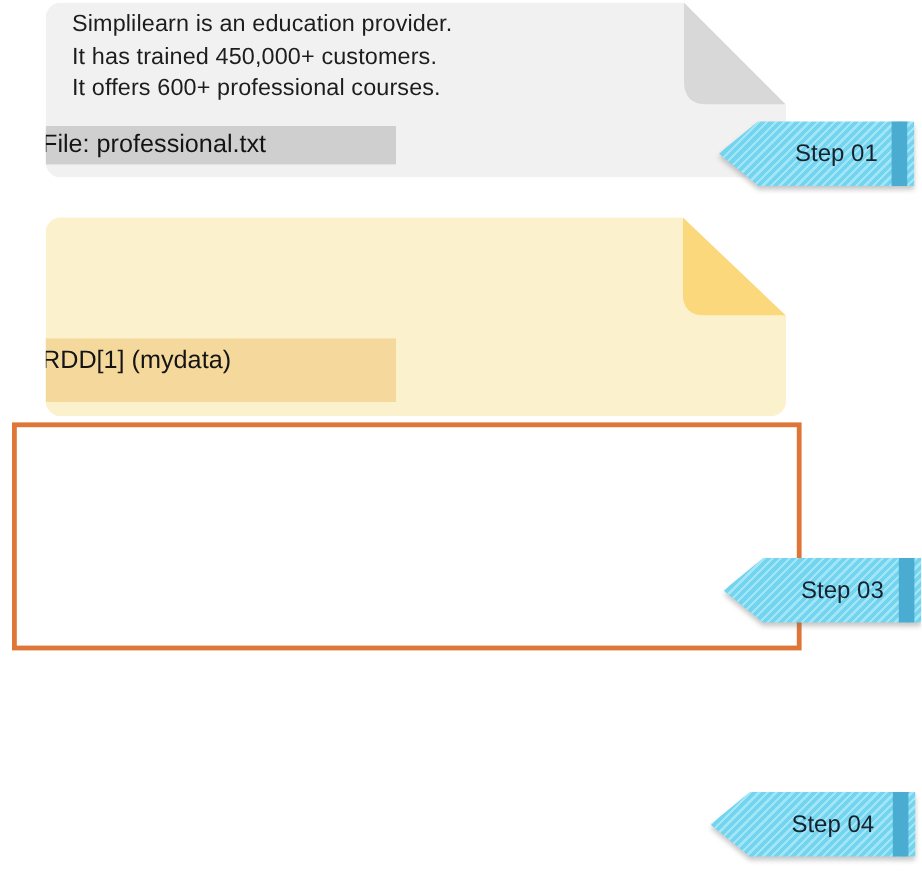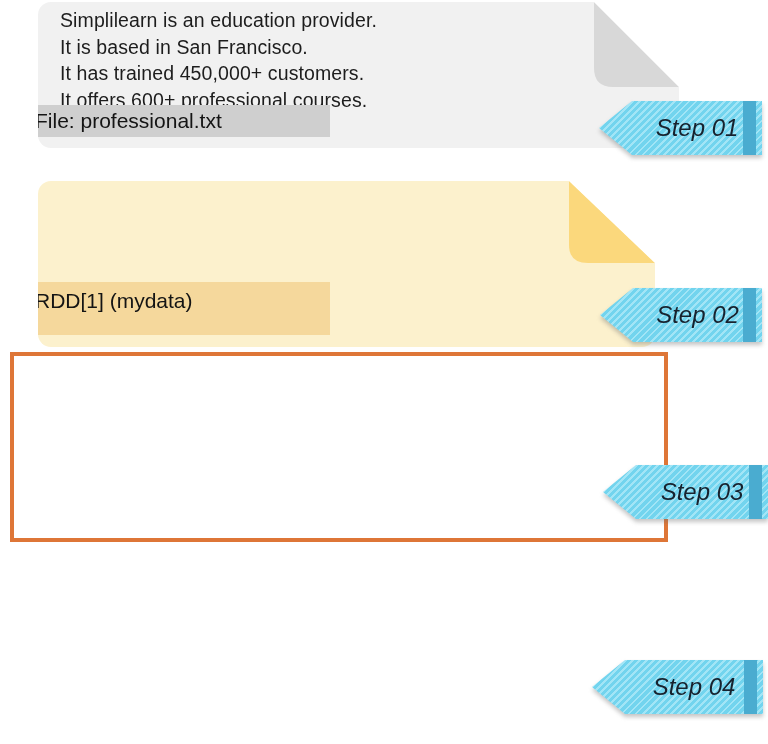--- a/index.html
+++ b/index.html
@@ -10,21 +10,20 @@
     color:#1d1d1d;
   }
   
   .card{
     position:absolute;left:38px;width:617px;border-radius:13px;
     clip-path:polygon(0 0, calc(100% - 86px) 0, 100% 82px, 100% 100%, 0 100%);
   }
   .card.file{
     top:2px;height:146px;background:#f1f1f1;
     clip-path:polygon(0 0, calc(100% - 85px) 0, 100% 85px, 100% 100%, 0 100%);
-    padding-left:24px;
   }
   .card.rdd1{top:181px;height:166px;background:#fcf1cd;}
   .card.rdd2{top:365px;height:167px;width:615px;background:#f9e3d4;}
   .card.rdd3{top:555px;height:168px;background:#dfecd5;}
   .fold{position:absolute;top:0;right:0;display:block;}
   
   .file-text{
     position:absolute;top:5px;left:22px;right:90px;
     font-size:19.5px;line-height:26.5px;color:#1d1d1d;
     letter-spacing:0.1px;
@@ -56,39 +55,38 @@
     clip-path:polygon(0 50%, 33px 0, 100% 0, 100% 100%, 33px 100%);
     background:repeating-linear-gradient(135deg,#72d4ee 0px,#72d4ee 3px,#a2e5f6 3px,#a2e5f6 5px);
   }
   .ribbon-edge{
     position:absolute;top:0;bottom:0;right:6px;width:13px;
     background:#4aacd0;
   }
   .ribbon-label{
     position:absolute;inset:0;padding-left:33px;
     display:flex;align-items:center;justify-content:center;
-    font-size:24px;color:#17222e;font-style:italic;
+    font-size:20px;color:#17222e;
   }
   .ribbon.s1{left:599px;top:101px;width:163px;}
   .ribbon.s2{left:600px;top:288px;width:162px;}
   .ribbon.s3{left:603px;top:465px;width:165px;}
   .ribbon.s4{left:592px;top:660px;width:171px;}
 </style>
 </head>
 <body>
 
 <div class="stage">
 
   <div class="card file">
     <svg class="fold" width="85" height="85" viewBox="0 0 85 85">
       <path d="M0 0 L85 85 L19 85 Q0 85 0 66 Z" fill="#d8d8d8"></path>
     </svg>
     <div class="file-text">
       <div>Simplilearn is an education provider.</div>
-      <div>It is based in San Francisco.</div>
       <div>It has trained 450,000+ customers.</div>
       <div>It offers 600+ professional courses.</div>
     </div>
     <div class="band">File: professional.txt</div>
   </div>
 
   <div class="card rdd1">
     <svg class="fold" width="86" height="82" viewBox="0 0 86 82">
       <path d="M0 0 L86 82 L19 82 Q0 82 0 64 Z" fill="#fbd87c"></path>
     </svg>
@@ -99,26 +97,20 @@
 
 
 
   <div class="ribbon s1">
     <div class="ribbon-shape">
       <div class="ribbon-edge"></div>
       <div class="ribbon-label">Step 01</div>
     </div>
   </div>
 
-  <div class="ribbon s2">
-    <div class="ribbon-shape">
-      <div class="ribbon-edge"></div>
-      <div class="ribbon-label">Step 02</div>
-    </div>
-  </div>
 
   <div class="ribbon s3">
     <div class="ribbon-shape">
       <div class="ribbon-edge"></div>
       <div class="ribbon-label">Step 03</div>
     </div>
   </div>
 
   <div class="ribbon s4">
     <div class="ribbon-shape">

